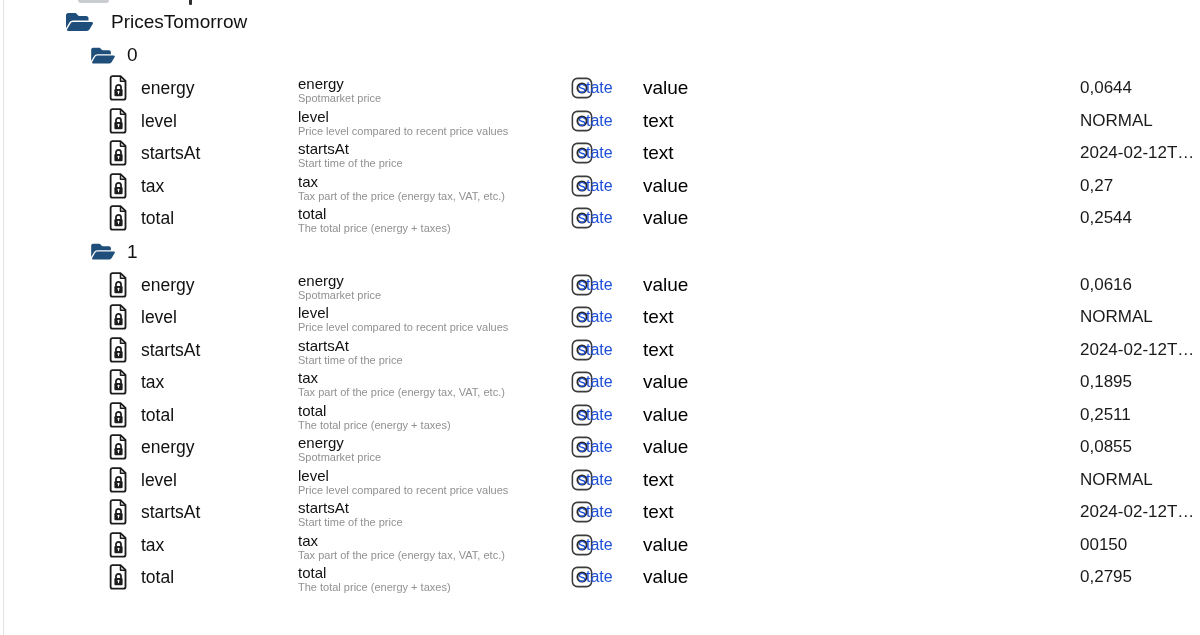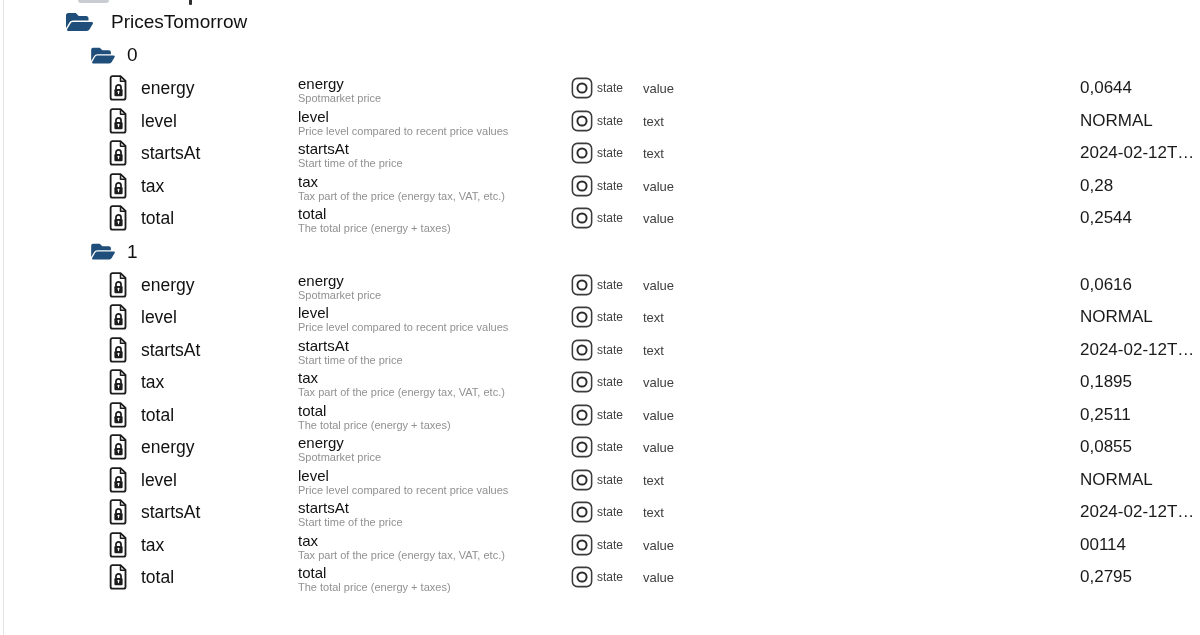--- a/index.html
+++ b/index.html
@@ -51,22 +51,22 @@
   .file-icon-svg { left: 108px; width: 21px; height: 27px; }
   .item-name { left: 141px; font-size: 17.5px; color: #111; white-space: nowrap; }
   .desc-block {
     left: 298px; width: 270px;
     display: flex; flex-direction: column; justify-content: center;
     padding-top: 5px;
   }
   .desc-title { font-size: 15px; line-height: 16px; color: #111; white-space: nowrap; }
   .desc-text  { font-size: 11px; line-height: 13px; color: #919191; white-space: nowrap; }
   .state-box-svg { left: 571px; width: 22px; height: 22px; }
-  .item-type { left: 597px; font-size: 12px; color: #404040; }
-  .item-role { left: 643px; font-size: 13px; color: #404040; }
+  .item-type { left: 578px; font-size: 16px; color: #1d4ed8; }
+  .item-role { left: 643px; font-size: 19px; color: #000000; }
   .item-value { left: 1080px; font-size: 17px; color: #1a1a1a; white-space: nowrap; }
 
   svg.icon { display: block; }
 </style>
 </head>
 <body>
 
 <svg width="0" height="0" style="position:absolute">
   <defs>
     <symbol id="icon-folder-open" viewBox="0 0 576 512">
@@ -165,21 +165,21 @@
     <span class="item-name">tax</span>
     <span class="desc-block">
       <span class="desc-title">tax</span>
       <span class="desc-text">Tax part of the price (energy tax, VAT, etc.)</span>
     </span>
     <svg class="icon state-box-svg">
               <use href="#icon-state-box"></use>
             </svg>
     <span class="item-type">state</span>
     <span class="item-role">value</span>
-    <span class="item-value">0,28</span>
+    <span class="item-value">0,27</span>
   </div>
 
   <div class="item-row">
     <svg class="icon file-icon-svg">
               <use href="#icon-file-lock"></use>
             </svg>
     <span class="item-name">total</span>
     <span class="desc-block">
       <span class="desc-title">total</span>
       <span class="desc-text">The total price (energy + taxes)</span>
@@ -349,21 +349,21 @@
     <span class="item-name">tax</span>
     <span class="desc-block">
       <span class="desc-title">tax</span>
       <span class="desc-text">Tax part of the price (energy tax, VAT, etc.)</span>
     </span>
     <svg class="icon state-box-svg">
               <use href="#icon-state-box"></use>
             </svg>
     <span class="item-type">state</span>
     <span class="item-role">value</span>
-    <span class="item-value">00114</span>
+    <span class="item-value">00150</span>
   </div>
 
   <div class="item-row">
     <svg class="icon file-icon-svg">
               <use href="#icon-file-lock"></use>
             </svg>
     <span class="item-name">total</span>
     <span class="desc-block">
       <span class="desc-title">total</span>
       <span class="desc-text">The total price (energy + taxes)</span>

